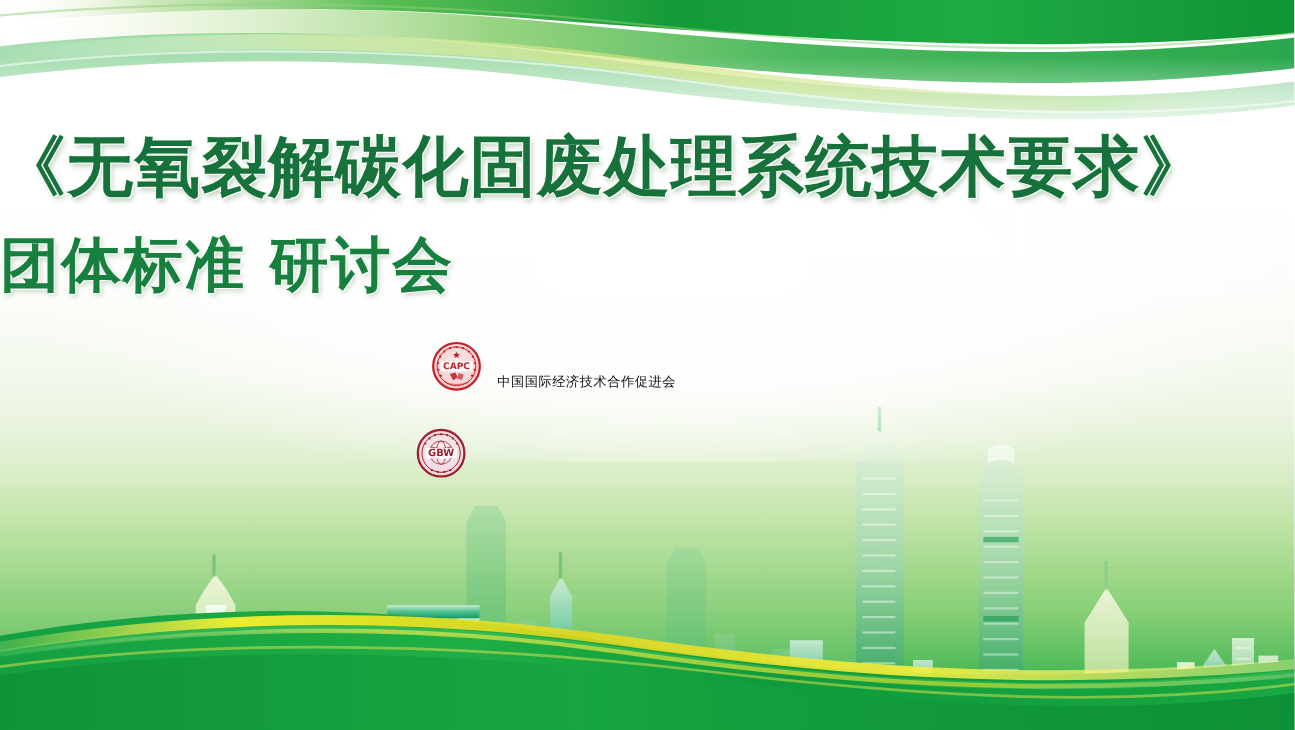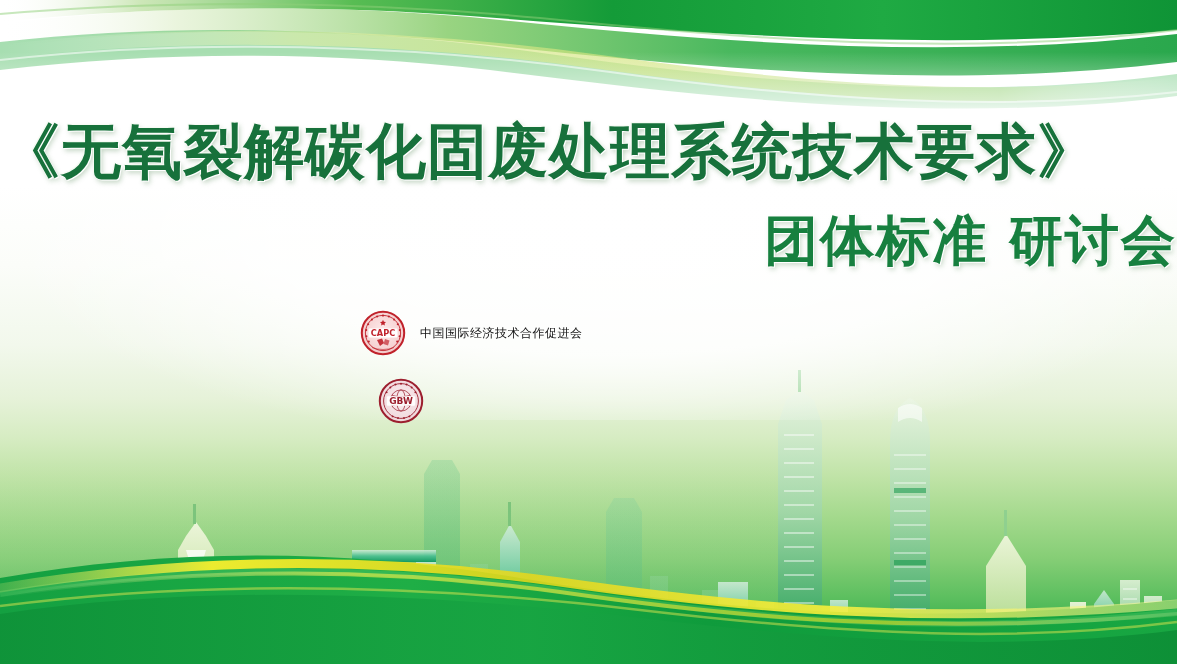--- a/index.html
+++ b/index.html
@@ -61,40 +61,40 @@
     text-shadow:
       0 0 2px #ffffff,
       1px 1px 0 #ffffff,
       -1px -1px 0 #f4faf0,
       2px 3px 5px rgba(120,160,120,0.45);
     white-space:nowrap;
   }
 
   .subtitle{
     position:absolute;left:0;top:205px;width:1177px;
-    text-align:right;
+    text-align:left;
     font-family:"DejaVu Sans","Liberation Sans",sans-serif;
     font-size:54px;
     font-weight:bold;
     letter-spacing:2px;
     color:#17803f;
     text-shadow:
       0 0 2px #ffffff,
       1px 1px 0 #ffffff,
       2px 3px 5px rgba(120,160,120,0.40);
     white-space:nowrap;
   }
 
   .org{
     position:absolute;
     display:flex;align-items:center;
     white-space:nowrap;
   }
-  .org-1{left:360px;top:310px;}
-  .org-2{left:378px;top:378px;align-items:center;}
+  .org-1{left:392px;top:310px;align-items:flex-end;}
+  .org-2{left:378px;top:389px;align-items:center;}
 
   .org-label{
     font-family:"DejaVu Sans","Liberation Sans",sans-serif;
     font-size:12px;
     color:#111111;
     margin-left:14px;
     letter-spacing:0.5px;
   }
 
   .seal{width:46px;height:46px;flex:0 0 46px;}

